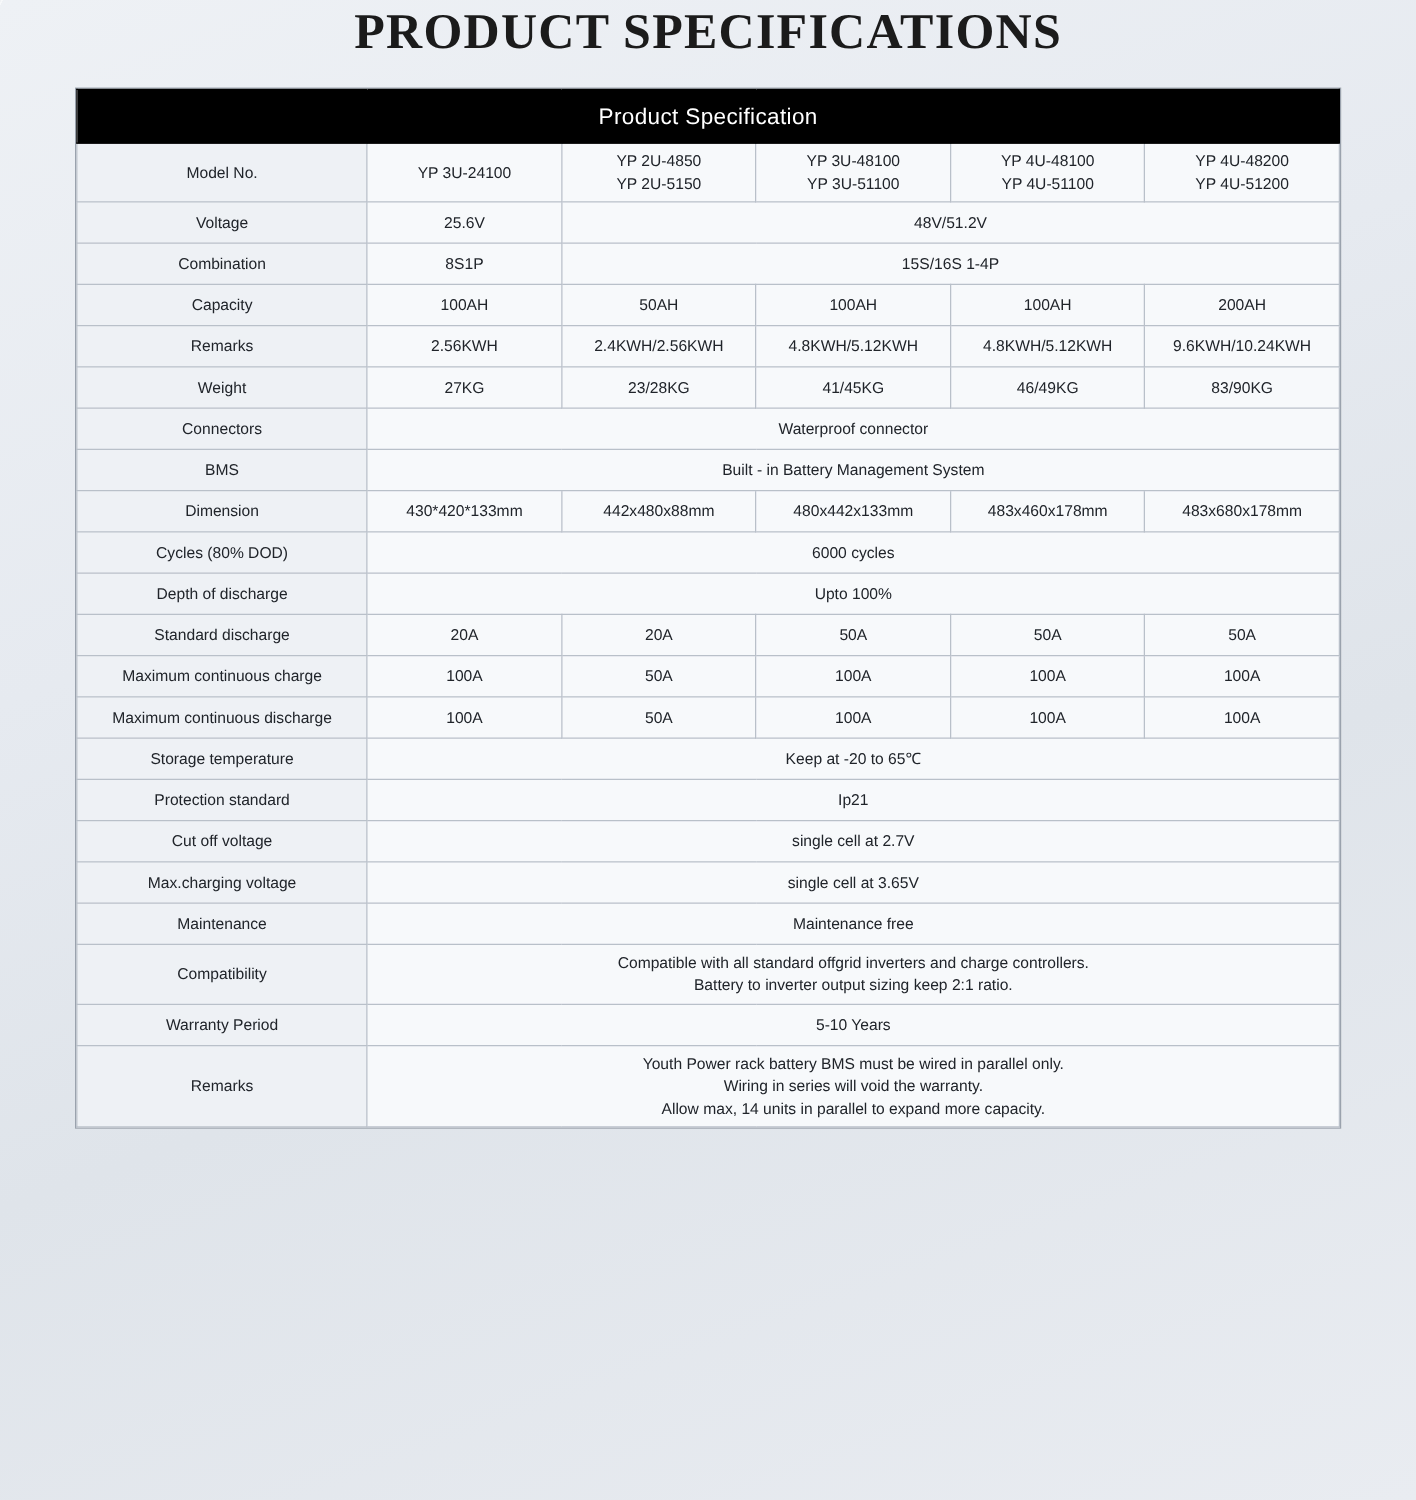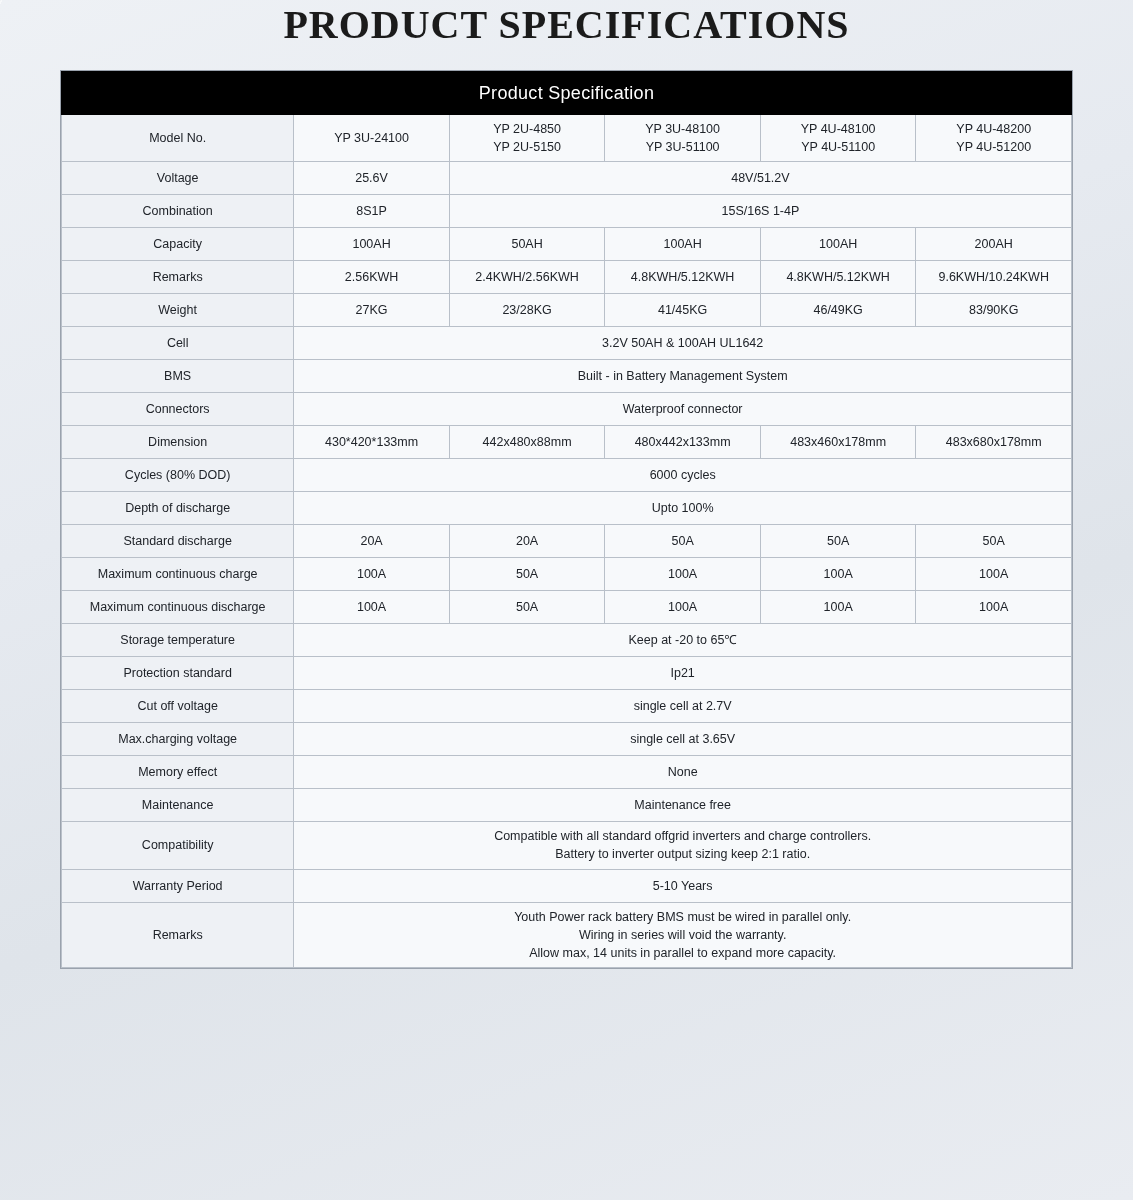--- a/index.html
+++ b/index.html
@@ -142,30 +142,26 @@
         </tr>
         <tr>
           <td class="label">Weight</td>
           <td>27KG</td>
           <td>23/28KG</td>
           <td>41/45KG</td>
           <td>46/49KG</td>
           <td>83/90KG</td>
         </tr>
         <tr>
-          <td class="label">Cell</td>
-          <td colspan="5">3.2V 50AH &amp; 100AH UL1642</td>
+          <td class="label">Connectors</td>
+          <td colspan="5">Waterproof connector</td>
         </tr>
         <tr>
           <td class="label">BMS</td>
           <td colspan="5">Built - in Battery Management System</td>
-        </tr>
-        <tr>
-          <td class="label">Connectors</td>
-          <td colspan="5">Waterproof connector</td>
         </tr>
         <tr>
           <td class="label">Dimension</td>
           <td>430*420*133mm</td>
           <td>442x480x88mm</td>
           <td>480x442x133mm</td>
           <td>483x460x178mm</td>
           <td>483x680x178mm</td>
         </tr>
         <tr>
@@ -210,24 +206,20 @@
         </tr>
         <tr>
           <td class="label">Cut off voltage</td>
           <td colspan="5">single cell at 2.7V</td>
         </tr>
         <tr>
           <td class="label">Max.charging voltage</td>
           <td colspan="5">single cell at 3.65V</td>
         </tr>
         <tr>
-          <td class="label">Memory effect</td>
-          <td colspan="5">None</td>
-        </tr>
-        <tr>
           <td class="label">Maintenance</td>
           <td colspan="5">Maintenance free</td>
         </tr>
         <tr>
           <td class="label">Compatibility</td>
           <td colspan="5">
             <span class="mline">Compatible with all standard offgrid inverters and charge controllers.</span>
             <span class="mline">Battery to inverter output sizing keep 2:1 ratio.</span>
           </td>
         </tr>

